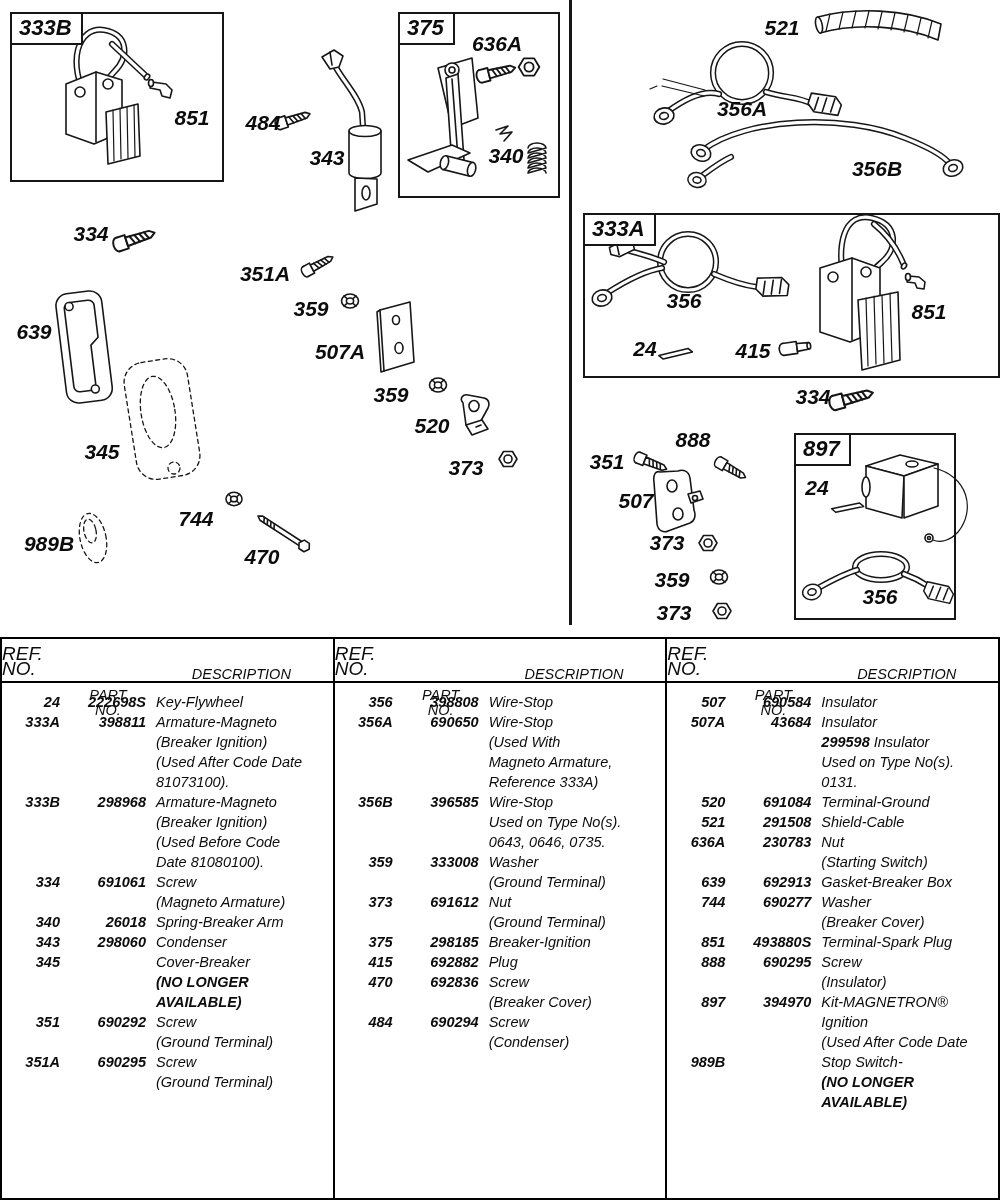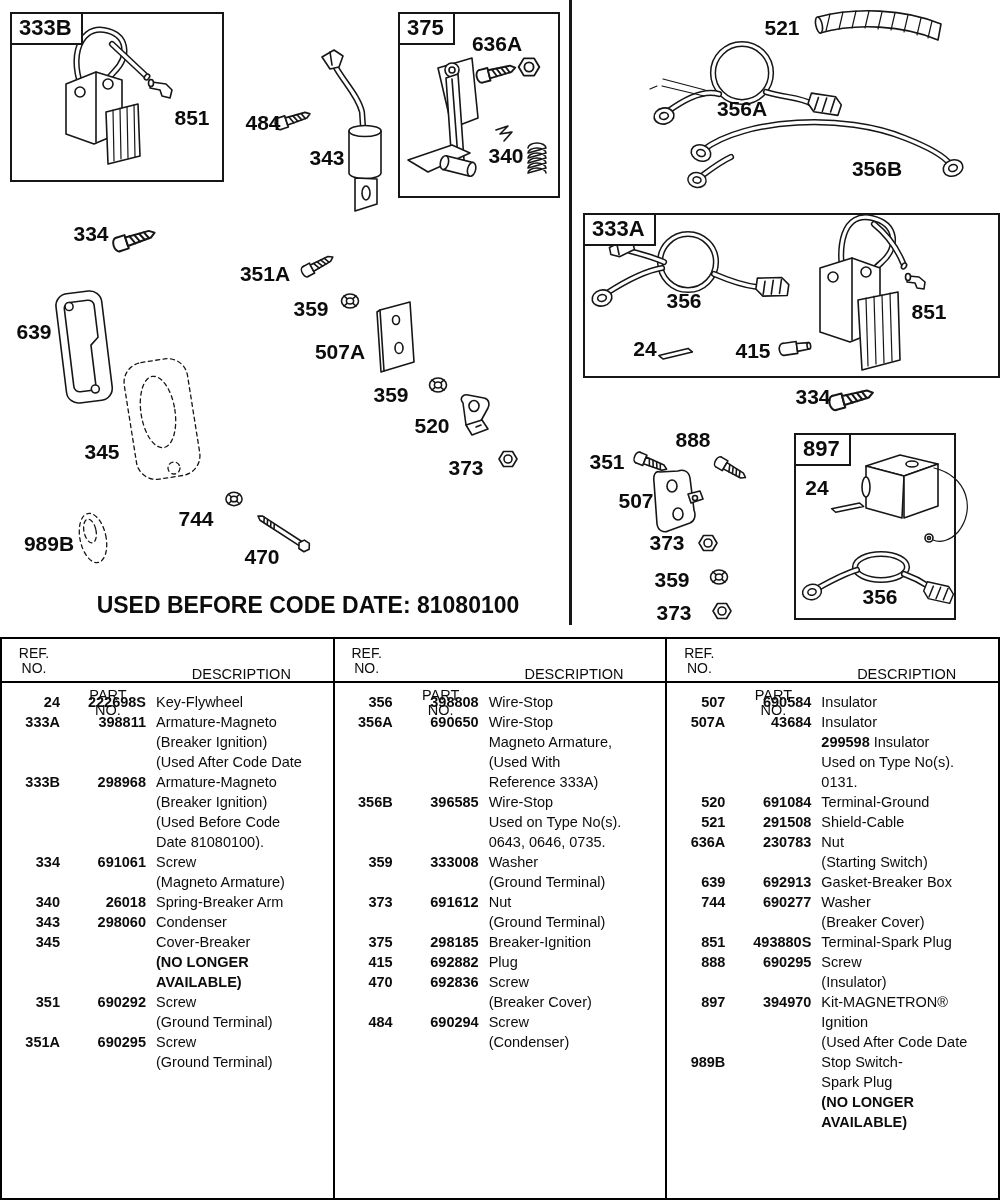--- a/index.html
+++ b/index.html
@@ -1,17 +1,17 @@
 <!DOCTYPE html>
 <html><head>
 <meta charset="utf-8">
 <style>
   html,body{margin:0;padding:0;}
   body{width:1000px;height:1200px;background:#ffffff;font-family:"Liberation Sans",sans-serif;color:#0c0c0c;position:relative;overflow:hidden;}
-  .page{position:absolute;inset:0;}
+  .page{position:absolute;inset:0;font-style:italic;}
 
   
   .diagram{position:absolute;left:0;top:0;width:1000px;height:637px;}
   .dsvg{position:absolute;left:0;top:0;width:1000px;height:637px;z-index:1;}
   .dsvg *{stroke:#161616;stroke-width:1.6;fill:none;stroke-linecap:round;stroke-linejoin:round;}
   .dsvg .wfill{fill:#ffffff;}
   .dsvg .tube-o{stroke-width:6.2;fill:none;}
   .dsvg .tube-i{stroke:#ffffff;stroke-width:3.2;fill:none;}
   .dsvg .thin{stroke-width:1.2;}
   .dsvg .dash{stroke-dasharray:4,3.5;stroke-width:1.3;}
@@ -23,21 +23,21 @@
   .box-333a{left:583px;top:213px;width:413px;height:161px;}
   .box-897{left:794px;top:433px;width:158px;height:183px;}
   .dlabel{position:absolute;transform:translate(-50%,-50%);font-weight:bold;font-size:21px;white-space:nowrap;z-index:3;}
   .code-note{position:absolute;left:96px;top:592px;width:424px;text-align:center;font-weight:bold;font-size:23px;z-index:3;}
 
   
   .ptable{position:absolute;left:0;top:637px;width:1000px;height:563px;box-sizing:border-box;border:2.5px solid #000;}
   .thead{display:flex;height:44px;border-bottom:2.5px solid #000;box-sizing:border-box;}
   .thcol{flex:1 1 0;display:flex;padding-top:7px;border-right:2.5px solid #000;box-sizing:border-box;}
   .thcol:last-child{border-right:none;}
-  .h-ref{width:64px;text-align:center;font-size:14px;line-height:15px;flex:none;}
+  .h-ref{width:64px;text-align:left;font-size:19px;line-height:15px;flex:none;}
   .h-part{width:84px;text-align:center;font-size:14.5px;line-height:15px;flex:none;margin-top:42px;}
   .h-desc{flex:1;text-align:center;font-size:14.5px;margin-top:20px;}
   .tbody{display:flex;height:516px;}
   .tcol{flex:1 1 0;border-right:2.5px solid #000;box-sizing:border-box;padding-top:9px;overflow:hidden;}
   .tcol:last-child{border-right:none;}
   .trow{display:flex;height:20px;line-height:20px;font-size:14.5px;}
   .t-ref{width:58px;text-align:right;font-weight:bold;flex:none;}
   .t-part{width:86px;text-align:right;font-weight:bold;flex:none;}
   .t-desc{margin-left:10px;white-space:nowrap;flex:none;}
   .b{font-weight:bold;}
@@ -376,21 +376,20 @@
         <div class="dlabel" style="left: 49px; top: 544px;">989B</div>
         <div class="dlabel" style="left: 196px; top: 519px;">744</div>
         <div class="dlabel" style="left: 262px; top: 557px;">470</div>
         <div class="dlabel" style="left: 265px; top: 274px;">351A</div>
         <div class="dlabel" style="left: 311px; top: 309px;">359</div>
         <div class="dlabel" style="left: 340px; top: 352px;">507A</div>
         <div class="dlabel" style="left: 391px; top: 395px;">359</div>
         <div class="dlabel" style="left: 432px; top: 426px;">520</div>
         <div class="dlabel" style="left: 466px; top: 468px;">373</div>
       </div>
-    <div class="code-note">USED BEFORE CODE DATE: 81080100</div>
   </div>
 
   <div class="ptable">
     <div class="thead">
       <div class="thcol">
         <div class="h-ref">
           <div>REF.</div>
             <div>NO.</div>
         </div>
         <div class="h-part">
@@ -438,20 +437,25 @@
             <span class="t-ref"></span>
             <span class="t-part"></span>
             <span class="t-desc"><span>(Breaker Ignition)</span></span>
           </div>
           <div class="trow">
             <span class="t-ref"></span>
             <span class="t-part"></span>
             <span class="t-desc"><span>(Used After Code Date</span></span>
           </div>
           <div class="trow">
+            <span class="t-ref"></span>
+            <span class="t-part"></span>
+            <span class="t-desc"><span>81073100).</span></span>
+          </div>
+          <div class="trow">
             <span class="t-ref">333B</span>
             <span class="t-part">298968</span>
             <span class="t-desc"><span>Armature-Magneto</span></span>
           </div>
           <div class="trow">
             <span class="t-ref"></span>
             <span class="t-part"></span>
             <span class="t-desc"><span>(Breaker Ignition)</span></span>
           </div>
           <div class="trow">
@@ -527,26 +531,26 @@
             <span class="t-desc"><span>Wire-Stop</span></span>
           </div>
           <div class="trow">
             <span class="t-ref">356A</span>
             <span class="t-part">690650</span>
             <span class="t-desc"><span>Wire-Stop</span></span>
           </div>
           <div class="trow">
             <span class="t-ref"></span>
             <span class="t-part"></span>
+            <span class="t-desc"><span>(Used With</span></span>
+          </div>
+          <div class="trow">
+            <span class="t-ref"></span>
+            <span class="t-part"></span>
             <span class="t-desc"><span>Magneto Armature,</span></span>
-          </div>
-          <div class="trow">
-            <span class="t-ref"></span>
-            <span class="t-part"></span>
-            <span class="t-desc"><span>(Used With</span></span>
           </div>
           <div class="trow">
             <span class="t-ref"></span>
             <span class="t-part"></span>
             <span class="t-desc"><span>Reference 333A)</span></span>
           </div>
           <div class="trow">
             <span class="t-ref">356B</span>
             <span class="t-part">396585</span>
             <span class="t-desc"><span>Wire-Stop</span></span>
@@ -704,25 +708,20 @@
             <span class="t-desc"><span>(Used After Code Date</span></span>
           </div>
           <div class="trow">
             <span class="t-ref">989B</span>
             <span class="t-part"></span>
             <span class="t-desc"><span>Stop Switch-</span></span>
           </div>
           <div class="trow">
             <span class="t-ref"></span>
             <span class="t-part"></span>
-            <span class="t-desc"><span>Spark Plug</span></span>
-          </div>
-          <div class="trow">
-            <span class="t-ref"></span>
-            <span class="t-part"></span>
             <span class="t-desc"><span class="b">(NO LONGER</span></span>
           </div>
           <div class="trow">
             <span class="t-ref"></span>
             <span class="t-part"></span>
             <span class="t-desc"><span class="b">AVAILABLE)</span></span>
           </div>
         </div>
     </div>
   </div>

